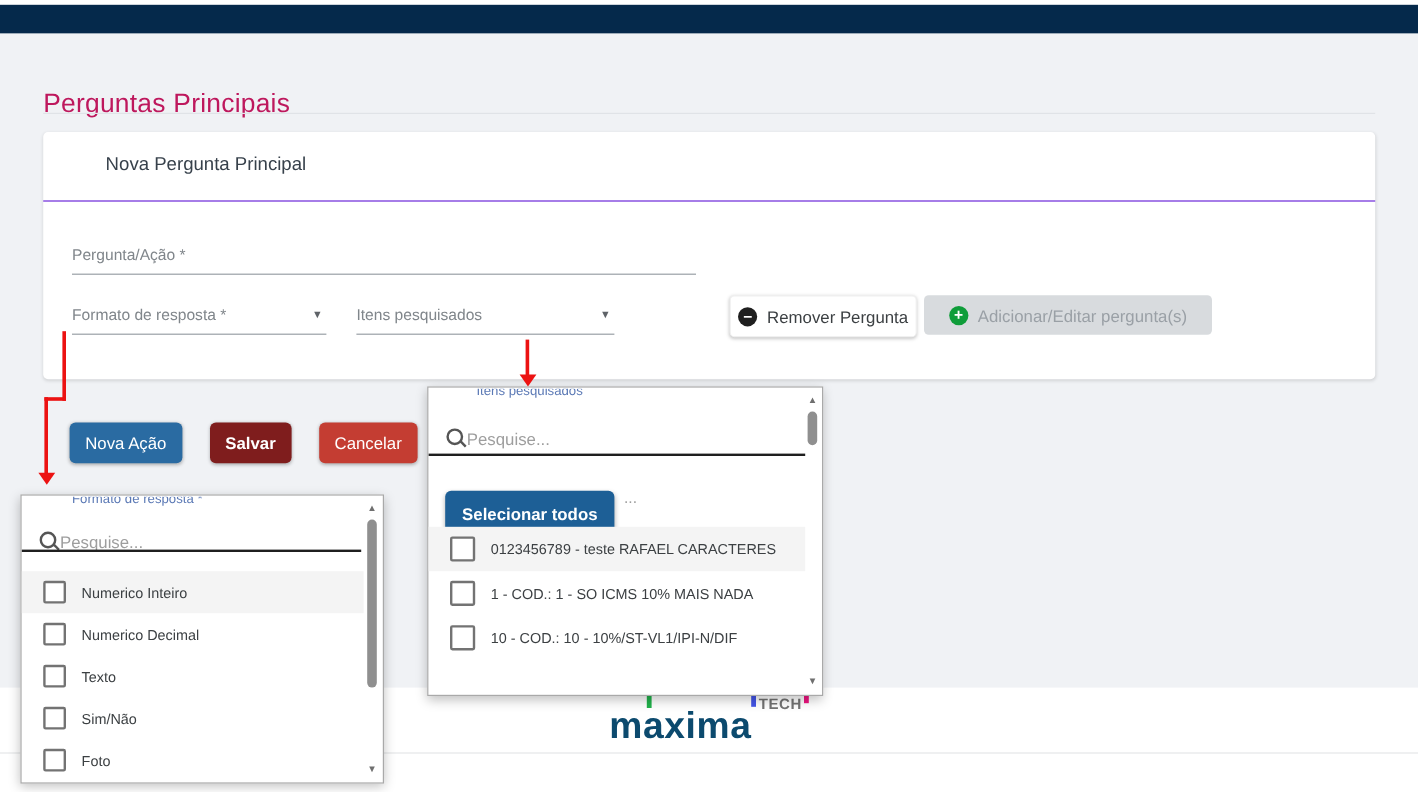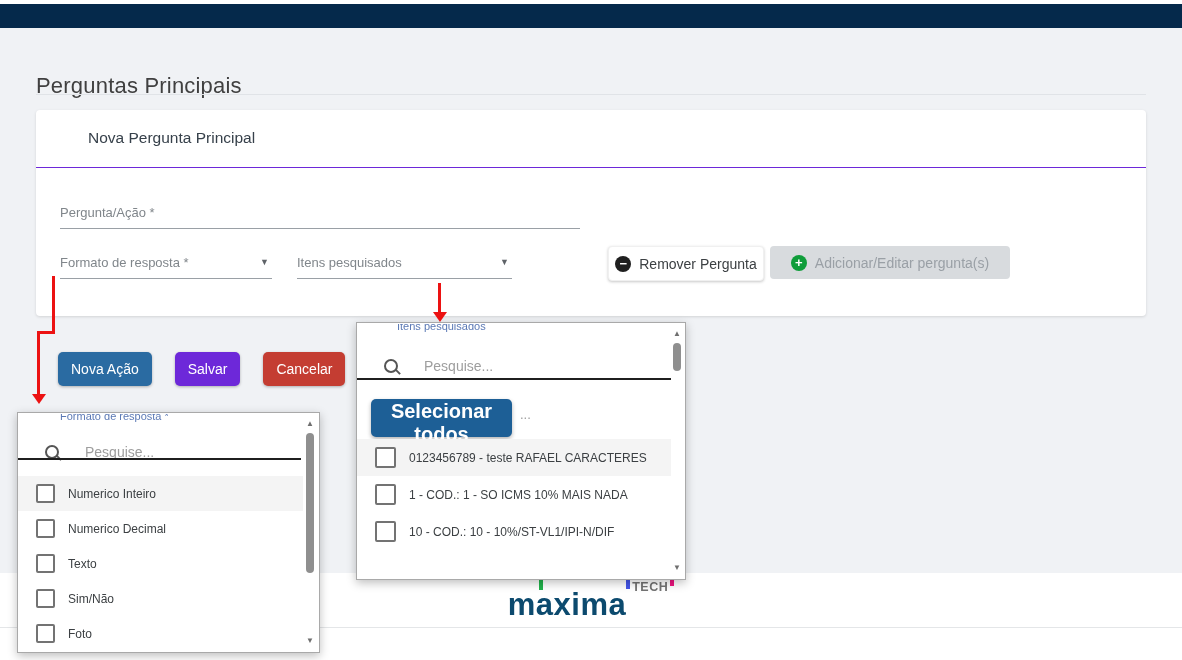--- a/index.html
+++ b/index.html
@@ -4,21 +4,21 @@
 <style>
   html,body{margin:0;padding:0;background:#ffffff;font-family:"Liberation Sans",sans-serif;}
   .stage{position:relative;width:1182px;height:660px;overflow:hidden;background:#ffffff;}
 
   
   .topbar{position:absolute;top:4px;left:0;width:1182px;height:24px;background:#05294b;}
 
   
   .content-bg{position:absolute;top:28px;left:0;width:1182px;height:545px;background:#f0f2f5;}
 
-  .page-title{position:absolute;top:58px;left:36px;font-size:22px;font-weight:500;color:#404040;letter-spacing:.2px;text-align:right;}
+  .page-title{position:absolute;top:58px;left:36px;font-size:22px;font-weight:500;color:#be185d;letter-spacing:.2px;text-align:right;}
   .title-divider{position:absolute;top:94px;left:36px;width:1110px;height:1px;background:#e0e3e7;}
 
   
   .card{position:absolute;top:110px;left:36px;width:1110px;height:206px;background:#fff;border-radius:4px;box-shadow:0 1px 3px rgba(0,0,0,.13);}
   .card-header{position:absolute;top:0;left:0;right:0;height:57px;border-bottom:1px solid #6d28d9;}
   .card-title{position:absolute;left:52px;top:19px;font-size:15.5px;font-weight:500;color:#37414b;}
 
   .field-label{font-size:13px;color:#80868b;}
   .input-line{position:absolute;height:1px;background:#9aa0a6;}
   .fld-pergunta-label{position:absolute;left:24px;top:95px;}
@@ -38,21 +38,21 @@
   .btn-adicionar{position:absolute;left:734px;top:136px;width:240px;height:33px;background:#d8dbde;border-radius:4px;display:flex;align-items:center;justify-content:center;gap:8px;cursor:default;}
   .btn-adicionar .btn-text{font-size:14px;color:#9aa0a6;}
   .circle-icon{width:16px;height:16px;border-radius:50%;color:#fff;font-size:13px;line-height:15px;text-align:center;font-weight:700;flex:0 0 16px;}
   .ci-minus{background:#1f1f1f;}
   .ci-plus{background:#0f9d3a;}
 
   
   .actions{position:absolute;left:58px;top:352px;display:flex;gap:23px;}
   .abtn{height:34px;border:none;border-radius:5px;color:#fff;font-size:14px;font-family:"Liberation Sans",sans-serif;padding:0 13px;box-shadow:0 1px 3px rgba(0,0,0,.28);cursor:pointer;}
   .abtn-blue{background:#2a6ba2;}
-  .abtn-green{background:#6d28d9;}
+  .abtn-green{background:#7f1d1d;font-weight:bold;}
   .abtn-red{background:#c43d32;}
 
   
   .footer-divider{position:absolute;top:627px;left:0;width:1182px;height:1px;background:#e4e6e8;}
   .footer-logo{position:absolute;top:588px;left:0;width:1182px;display:flex;justify-content:center;}
   .logo-wrap{position:relative;display:flex;align-items:flex-start;}
   .logo-main{font-size:31px;font-weight:700;color:#0c4a6e;letter-spacing:.5px;line-height:34px;}
   .tick{display:inline-block;width:4px;height:11px;}
   .tick-green{position:absolute;left:31px;top:-9px;background:#21b24b;}
   .logo-sup{display:inline-flex;align-items:flex-start;gap:2px;position:relative;top:-8px;}
@@ -63,21 +63,21 @@
   
   .panel{position:absolute;background:#fff;border:1px solid #a9a9a9;box-shadow:0 3px 9px rgba(0,0,0,.25);overflow:hidden;z-index:5;}
   .panel-left{left:17px;top:412px;width:301px;height:239px;}
   .panel-right{left:356px;top:322px;width:328px;height:256px;}
 
   .clip-label{position:absolute;top:1px;height:8px;overflow:hidden;}
   .clip-label span{display:block;margin-top:-4px;font-size:11px;color:#5b79b5;border-bottom:1px solid #7d92bd;padding-bottom:1px;white-space:nowrap;}
   .panel-left .clip-label{left:42px;}
   .panel-right .clip-label{left:40px;}
 
-  .search-row{position:absolute;left:12px;display:flex;align-items:center;gap:24px;padding-left:15px;}
+  .search-row{position:absolute;left:0;display:flex;gap:1px;padding-left:15px;}
   .panel-left .search-row{top:30px;width:270px;}
   .panel-right .search-row{top:34px;width:290px;}
   .search-underline{position:absolute;left:0;height:2px;background:#1f1f1f;}
   .panel-left .search-underline{top:45px;width:283px;}
   .panel-right .search-underline{top:55px;width:314px;}
   .search-icon{position:relative;width:10px;height:10px;border:2px solid #555;border-radius:50%;flex:0 0 10px;}
   .search-icon::after{content:'';position:absolute;width:6px;height:2px;background:#555;transform:rotate(45deg);right:-5px;bottom:-2px;}
   .search-input{border:none;outline:none;font-size:14px;color:#3c4043;width:180px;font-family:"Liberation Sans",sans-serif;background:transparent;}
   .search-input::placeholder{color:#9e9e9e;}
 
@@ -85,21 +85,21 @@
   .panel-left .opts{top:63px;}
   .panel-right .opts{top:116px;right:14px;}
   .opt{display:flex;align-items:center;gap:13px;padding-left:18px;}
   .panel-left .opt{height:35px;}
   .panel-right .opt{height:37px;}
   .opts .opt:first-of-type{background:#f4f4f4;}
   .cb{width:15px;height:15px;border:2px solid #737373;border-radius:2px;background:#fff;flex:0 0 15px;}
   .panel-right .cb{width:17px;height:17px;flex:0 0 17px;}
   .opt-label{font-size:12px;color:#3c4043;white-space:nowrap;}
 
-  .btn-selall{position:absolute;left:14px;top:76px;width:141px;height:38px;background:#1d5f96;border:none;border-radius:5px;color:#fff;font-size:20px;font-weight:700;font-family:"Liberation Sans",sans-serif;box-shadow:0 2px 4px rgba(0,0,0,.3);cursor:pointer;}
+  .btn-selall{position:absolute;left:14px;top:86px;width:141px;height:38px;background:#1d5f96;border:none;border-radius:5px;color:#fff;font-size:14px;font-weight:700;font-family:"Liberation Sans",sans-serif;box-shadow:0 2px 4px rgba(0,0,0,.3);cursor:pointer;}
   .selall-ellipsis{position:absolute;left:163px;top:84px;font-size:13px;color:#9e9e9e;}
 
   
   .sb{position:absolute;top:6px;bottom:6px;width:14px;display:flex;flex-direction:column;align-items:center;}
   .panel-left .sb{right:2px;}
   .panel-right .sb{right:1px;}
   .sb-arrow{font-size:8px;color:#6f6f6f;line-height:10px;flex:0 0 10px;}
   .sb-track{flex:1;width:10px;position:relative;}
   .sb-thumb{position:absolute;left:1px;width:8px;background:#8f8f8f;border-radius:4px;}
   .panel-left .sb-thumb{top:4px;height:140px;}

